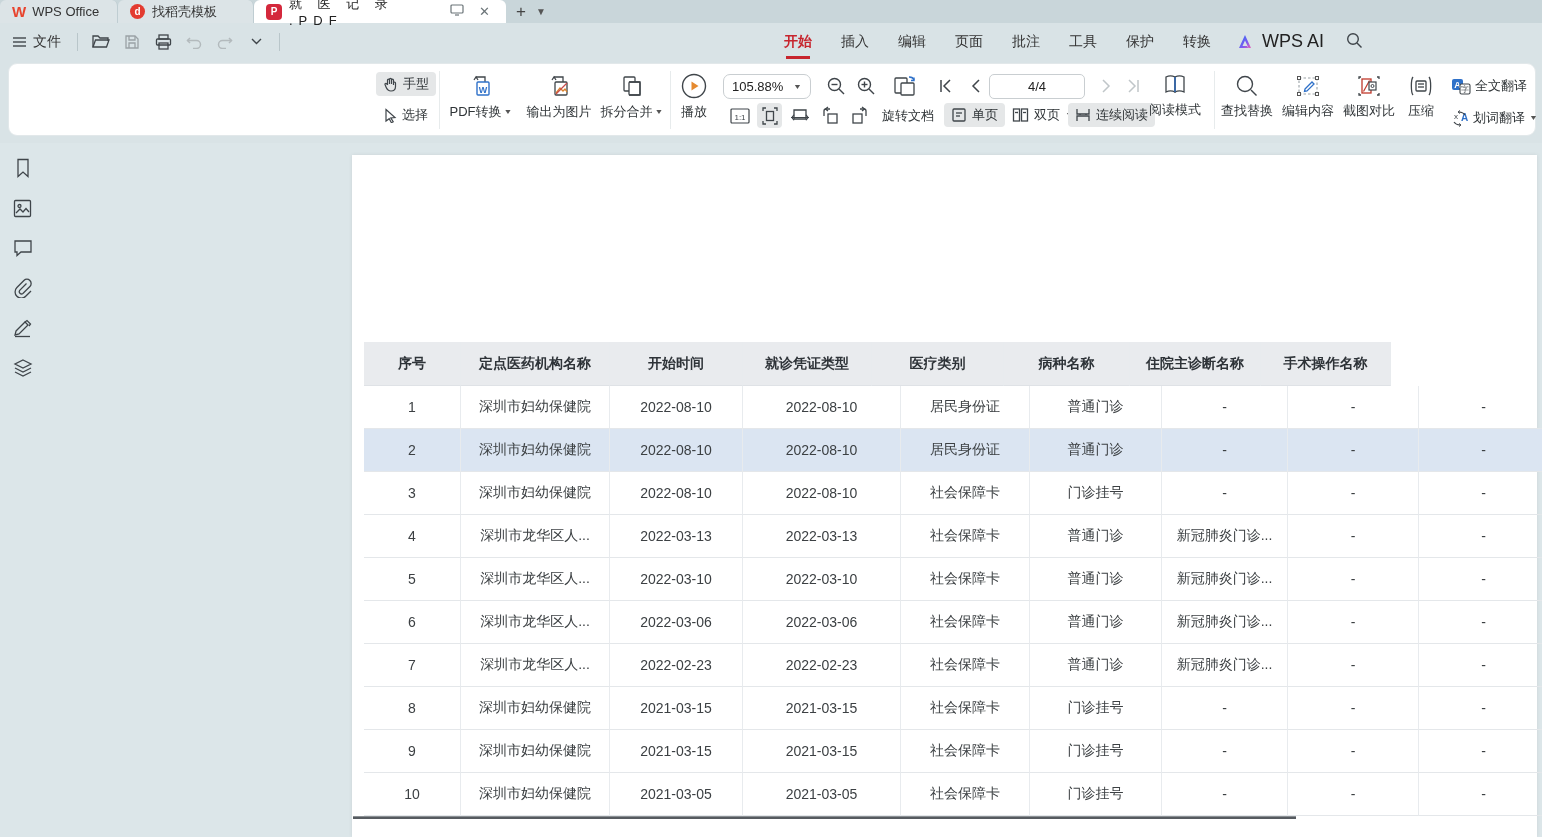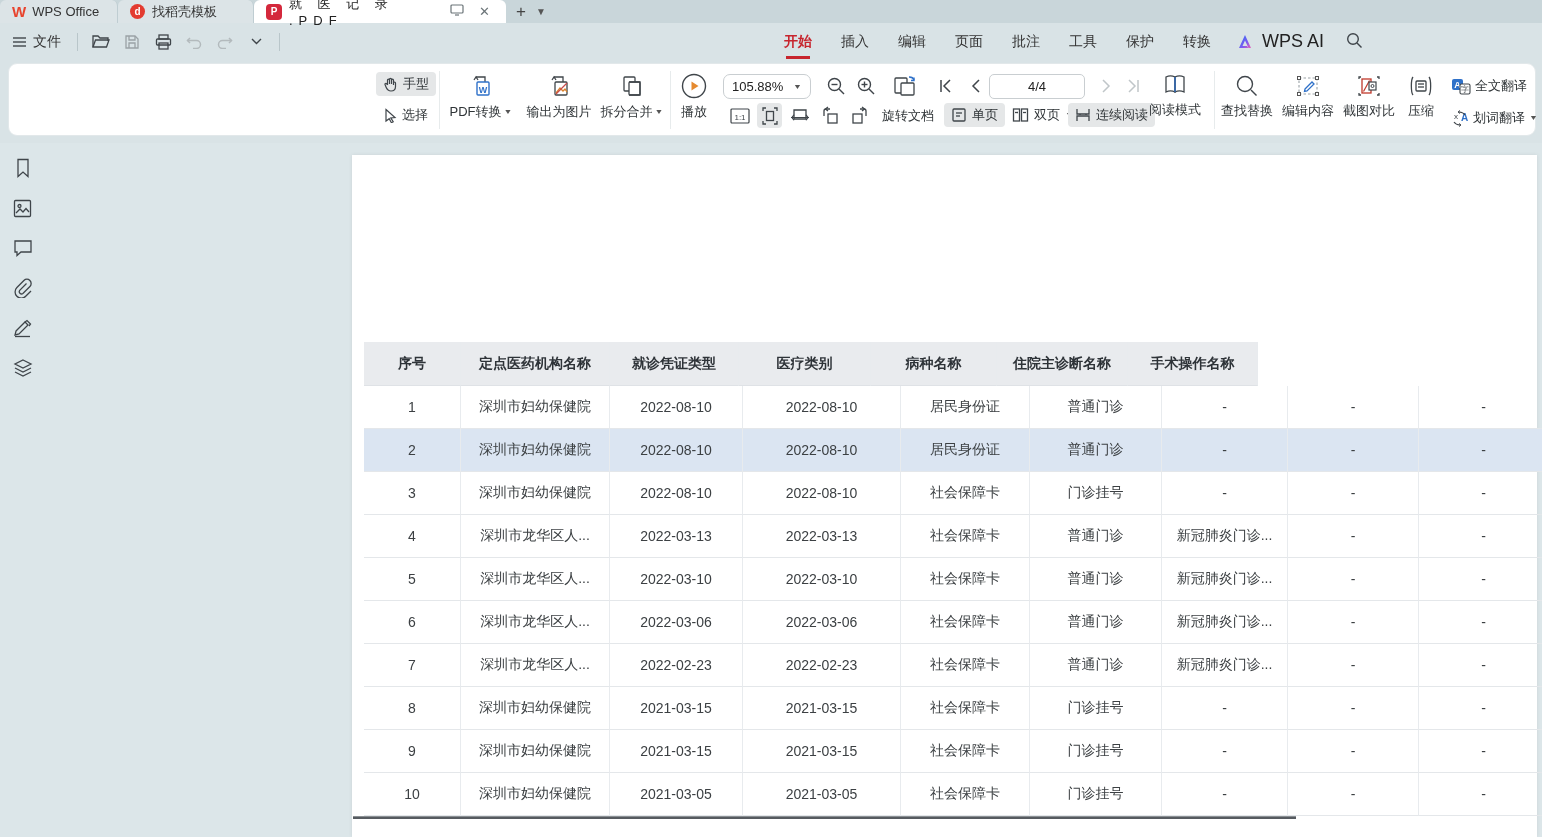--- a/index.html
+++ b/index.html
@@ -478,20 +478,21 @@
             <path d="M2 10l8 4 8-4M2 14l8 4 8-4"></path>
           </svg>
         </span>
     </div>
 
     <div class="page">
       <div class="med-table">
         <div class="trow thead" id="thead-row">
             <div class="tcell" style="width: 97px; height: 44px;">序号</div>
             <div class="tcell" style="width: 149px; height: 44px;">定点医药机构名称</div>
+            <div class="tcell" style="width: 133px; height: 44px;">开始时间</div>
             <div class="tcell" style="width: 129px; height: 44px;">就诊凭证类型</div>
             <div class="tcell" style="width: 132px; height: 44px;">医疗类别</div>
             <div class="tcell" style="width: 126px; height: 44px;">病种名称</div>
             <div class="tcell" style="width: 131px; height: 44px; text-align: right;">住院主诊断名称</div>
             <div class="tcell" style="width: 130px; height: 44px;">手术操作名称</div>
           </div>
         <div id="tbody">
             <div class="trow">
               <div class="tcell" style="width: 97px; height: 43px;">1</div>
               <div class="tcell" style="width: 149px; height: 43px;">深圳市妇幼保健院</div>

